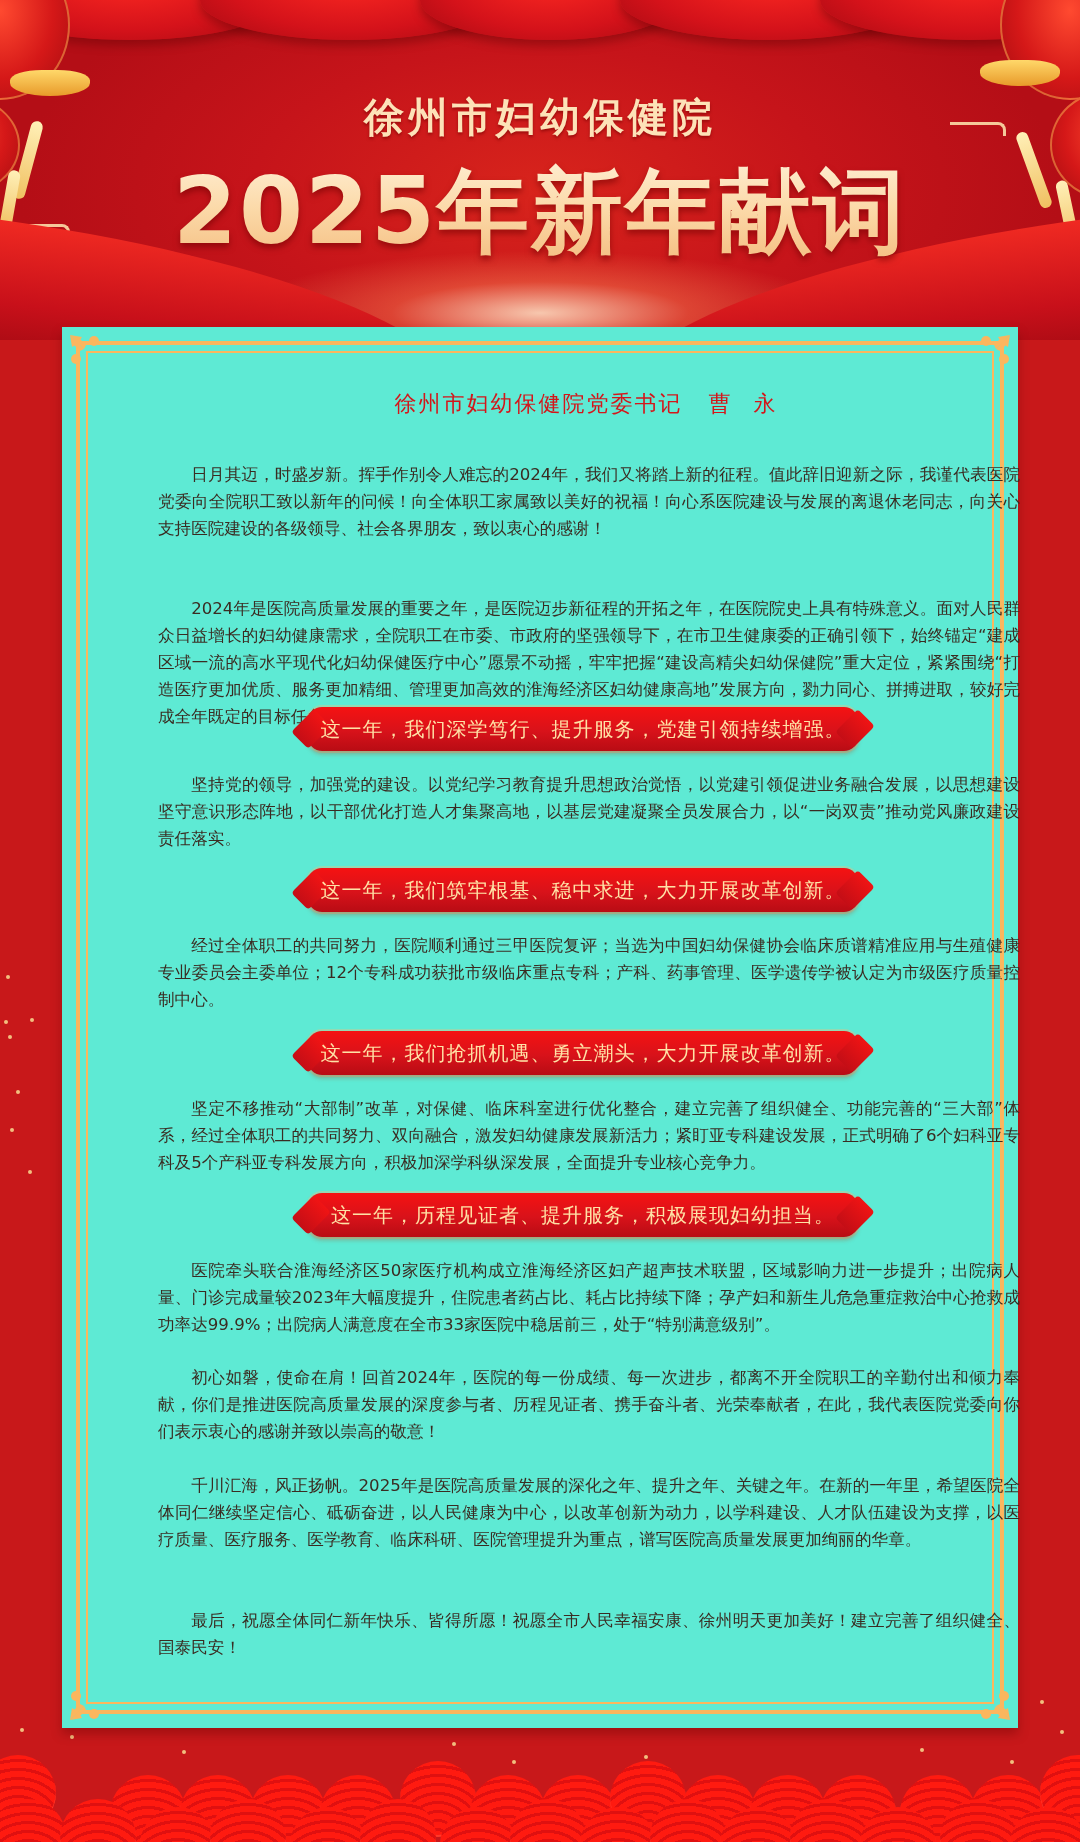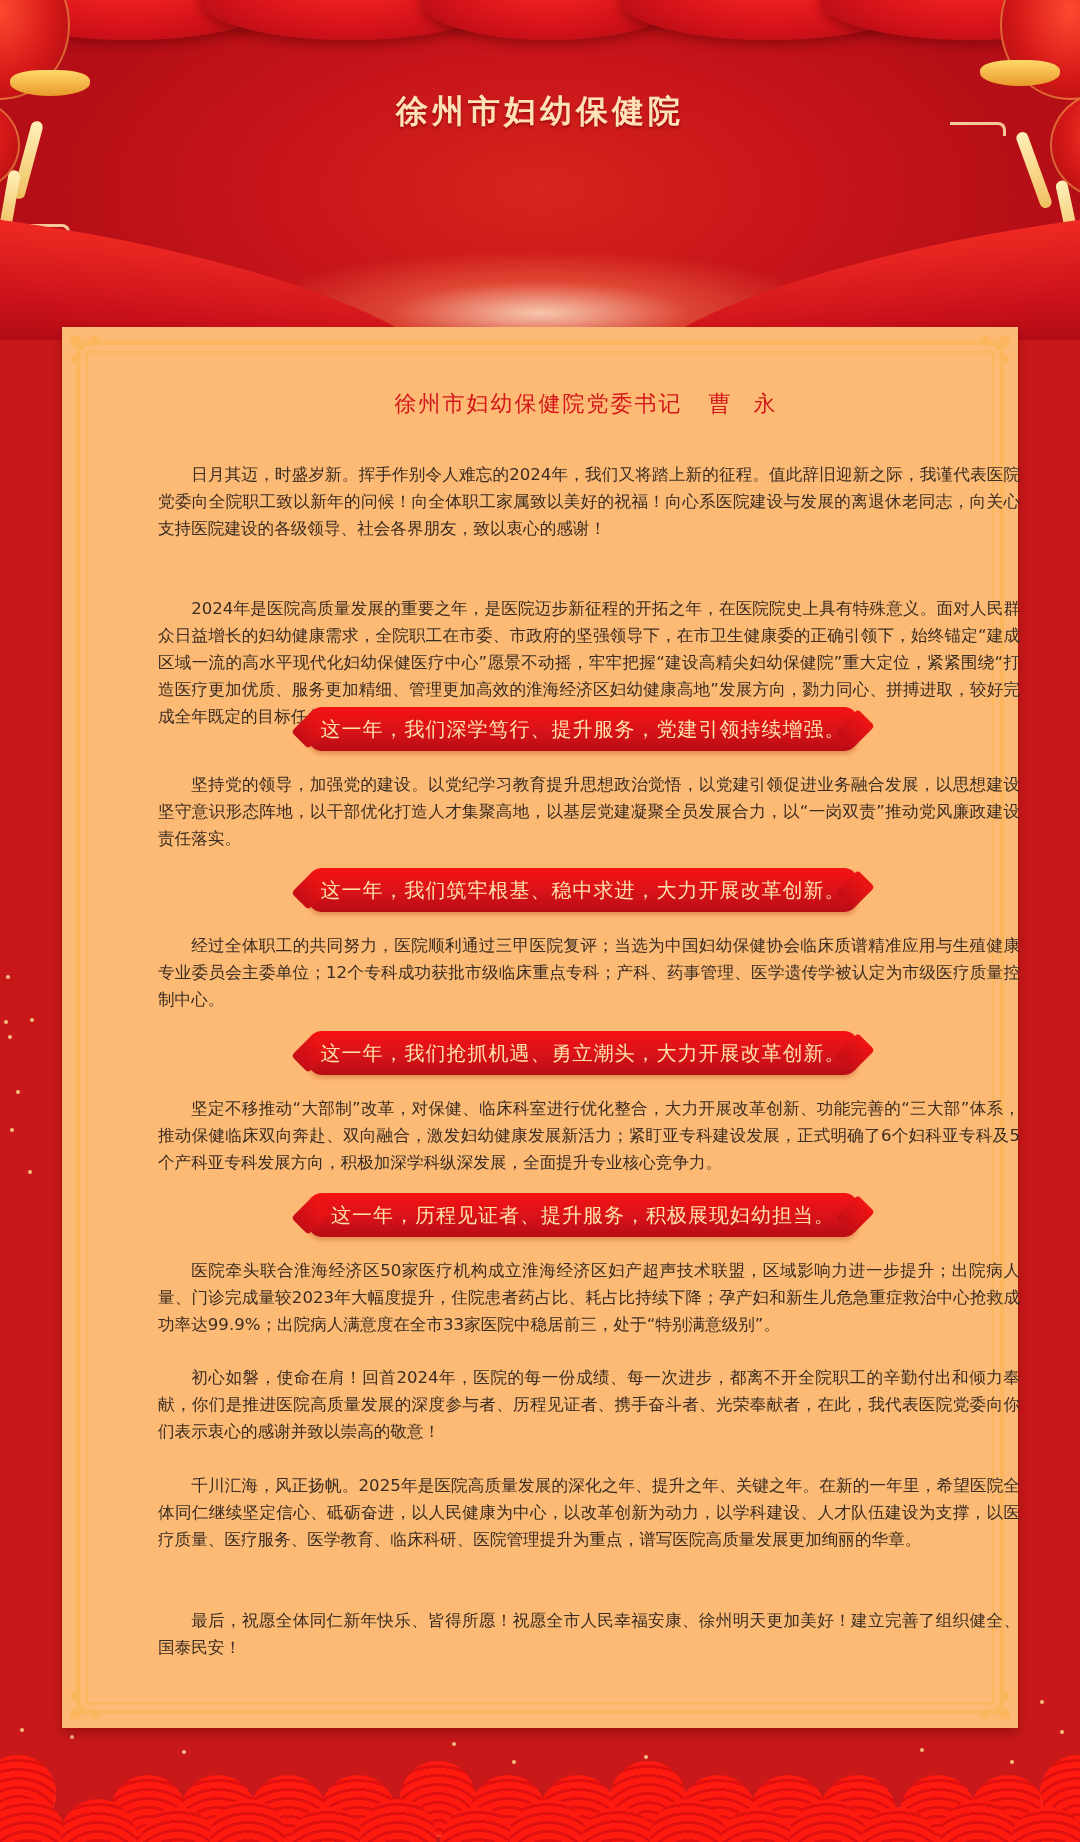--- a/index.html
+++ b/index.html
@@ -43,21 +43,21 @@
       position: absolute; width: 12px; height: 80px; border-radius: 6px;
       background: linear-gradient(180deg, #fff0b8 0%, #f0c060 100%);
     }
     .cloud-mark {
       position: absolute; width: 56px; height: 14px;
       border: 3px solid #f5c89a; border-left: none; border-bottom: none; border-radius: 0 8px 0 0;
     }
     .hosp-title {
       position: absolute; left: 0; top: 90px; width: 1080px; text-align: center;
       font-family: "DejaVu Sans", sans-serif; font-weight: bold;
-      font-size: 32px; letter-spacing: 4px;
+      font-size: 40px; letter-spacing: 4px;
       color: #fde2b8;
       text-shadow: 0 2px 3px rgba(120,0,0,0.6);
     }
     .main-title {
       position: absolute; left: 0; top: 150px; width: 1080px; text-align: center;
       font-family: "DejaVu Sans", sans-serif; font-weight: bold;
       font-size: 92px; letter-spacing: 2px;
       color: #fbd9a8;
       background: linear-gradient(180deg, #fff1d8 0%, #fbd8a6 50%, #f3b97a 100%);
       -webkit-background-clip: text; background-clip: text;
@@ -71,21 +71,21 @@
       position: absolute; left: 0; top: 1755px; width: 1080px; height: 87px; overflow: hidden;
     }
     .wave {
       position: absolute; width: 76px; height: 76px; border-radius: 50%;
       background: repeating-radial-gradient(circle at 50% 100%, #ff1a10 0px, #ff1a10 6px, #e01010 6px, #e01010 9px);
       box-shadow: 0 -2px 0 #ff3a2a inset;
     }
     
     .paper {
       position: absolute; left: 62px; top: 327px; width: 956px; height: 1401px;
-      background: #fdba74;
+      background: #5eead4;
       box-shadow: 0 6px 10px rgba(90,0,0,0.35);
     }
     .frame-outer {
       position: absolute; left: 14px; top: 14px; right: 14px; bottom: 14px;
       border: 4px solid #fbb65e;
     }
     .frame-inner {
       position: absolute; left: 24px; top: 24px; right: 24px; bottom: 24px;
       border: 2px solid #fbb65e;
     }
@@ -154,20 +154,21 @@
   <div class="tassel" style="right:6px; top:180px; height:70px; transform:rotate(-12deg);"></div>
 
   <div class="cloud-mark" style="left:14px; top:224px;"></div>
   <div class="cloud-mark" style="left:950px; top:122px;"></div>
 
   <div class="stage-glow"></div>
   <div class="drape-left"></div>
   <div class="drape-right"></div>
 
   <div class="hosp-title">徐州市妇幼保健院</div>
+  <div class="main-title">2025年新年献词</div>
 </div>
 
 <div>
   <div class="spark" style="left:6px; top:975px;"></div>
   <div class="spark" style="left:30px; top:1018px;"></div>
   <div class="spark" style="left:8px; top:1035px;"></div>
   <div class="spark" style="left:16px; top:1090px;"></div>
   <div class="spark" style="left:10px; top:1128px;"></div>
   <div class="spark" style="left:28px; top:1170px;"></div>
   <div class="spark" style="left:4px; top:1020px;"></div>
@@ -288,21 +289,21 @@
     <p class="para" style="top:444px;">坚持党的领导，加强党的建设。以党纪学习教育提升思想政治觉悟，以党建引领促进业务融合发展，以思想建设坚守意识形态阵地，以干部优化打造人才集聚高地，以基层党建凝聚全员发展合力，以“一岗双责”推动党风廉政建设责任落实。</p>
 
     <div class="banner" style="top:541px;">
       <span class="banner-text">这一年，我们筑牢根基、稳中求进，大力开展改革创新。</span>
     </div>
     <p class="para" style="top:605px;">经过全体职工的共同努力，医院顺利通过三甲医院复评；当选为中国妇幼保健协会临床质谱精准应用与生殖健康专业委员会主委单位；12个专科成功获批市级临床重点专科；产科、药事管理、医学遗传学被认定为市级医疗质量控制中心。</p>
 
     <div class="banner" style="top:704px;align-items:center;">
       <span class="banner-text">这一年，我们抢抓机遇、勇立潮头，大力开展改革创新。</span>
     </div>
-    <p class="para" style="top:768px;">坚定不移推动“大部制”改革，对保健、临床科室进行优化整合，大力开展改革创新、功能完善的“三大部”体系，推动保健临床双向奔赴、双向融合，激发妇幼健康发展新活力；紧盯亚专科建设发展，正式明确了6个妇科亚专科及5个产科亚专科发展方向，积极加深学科纵深发展，全面提升专业核心竞争力。</p>
+    <p class="para" style="top:768px;">坚定不移推动“大部制”改革，对保健、临床科室进行优化整合，建立完善了组织健全、功能完善的“三大部”体系，经过全体职工的共同努力、双向融合，激发妇幼健康发展新活力；紧盯亚专科建设发展，正式明确了6个妇科亚专科及5个产科亚专科发展方向，积极加深学科纵深发展，全面提升专业核心竞争力。</p>
 
     <div class="banner" style="top:866px;">
       <span class="banner-text">这一年，历程见证者、提升服务，积极展现妇幼担当。</span>
     </div>
     <p class="para" style="top:930px;">医院牵头联合淮海经济区50家医疗机构成立淮海经济区妇产超声技术联盟，区域影响力进一步提升；出院病人量、门诊完成量较2023年大幅度提升，住院患者药占比、耗占比持续下降；孕产妇和新生儿危急重症救治中心抢救成功率达99.9%；出院病人满意度在全市33家医院中稳居前三，处于“特别满意级别”。</p>
 
     <p class="para" style="top:1037px;">初心如磐，使命在肩！回首2024年，医院的每一份成绩、每一次进步，都离不开全院职工的辛勤付出和倾力奉献，你们是推进医院高质量发展的深度参与者、历程见证者、携手奋斗者、光荣奉献者，在此，我代表医院党委向你们表示衷心的感谢并致以崇高的敬意！</p>
     <p class="para" style="top:1145px;">千川汇海，风正扬帆。2025年是医院高质量发展的深化之年、提升之年、关键之年。在新的一年里，希望医院全体同仁继续坚定信心、砥砺奋进，以人民健康为中心，以改革创新为动力，以学科建设、人才队伍建设为支撑，以医疗质量、医疗服务、医学教育、临床科研、医院管理提升为重点，谱写医院高质量发展更加绚丽的华章。</p>
     <p class="para" style="top:1280px;">最后，祝愿全体同仁新年快乐、皆得所愿！祝愿全市人民幸福安康、徐州明天更加美好！建立完善了组织健全、国泰民安！</p>
   </div>

